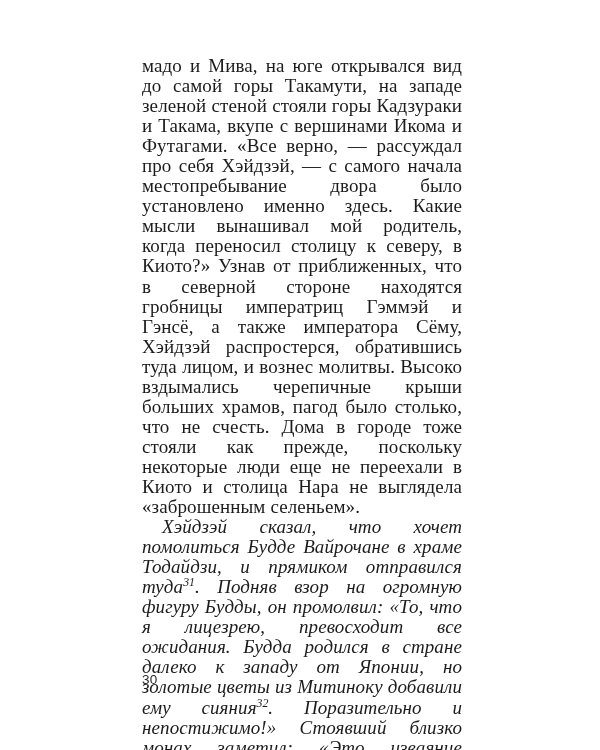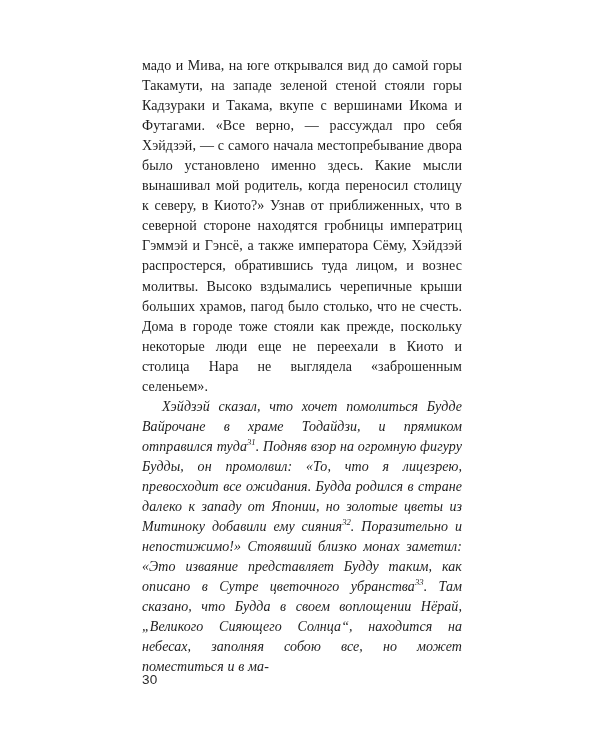--- a/index.html
+++ b/index.html
@@ -26,21 +26,21 @@
 
   .text-block {
     position: absolute;
     left: 142px;
     top: 56px;
     width: 320px;
   }
 
   .para {
     margin: 0;
-    font-size: 14px;
+    font-size: 19px;
     line-height: 20.05px;
     color: #1c1c1c;
     text-align: justify;
     text-justify: inter-word;
     hyphens: manual;
     -webkit-hyphens: manual;
     letter-spacing: 0.005em;
     word-spacing: 0.01em;
   }
 

